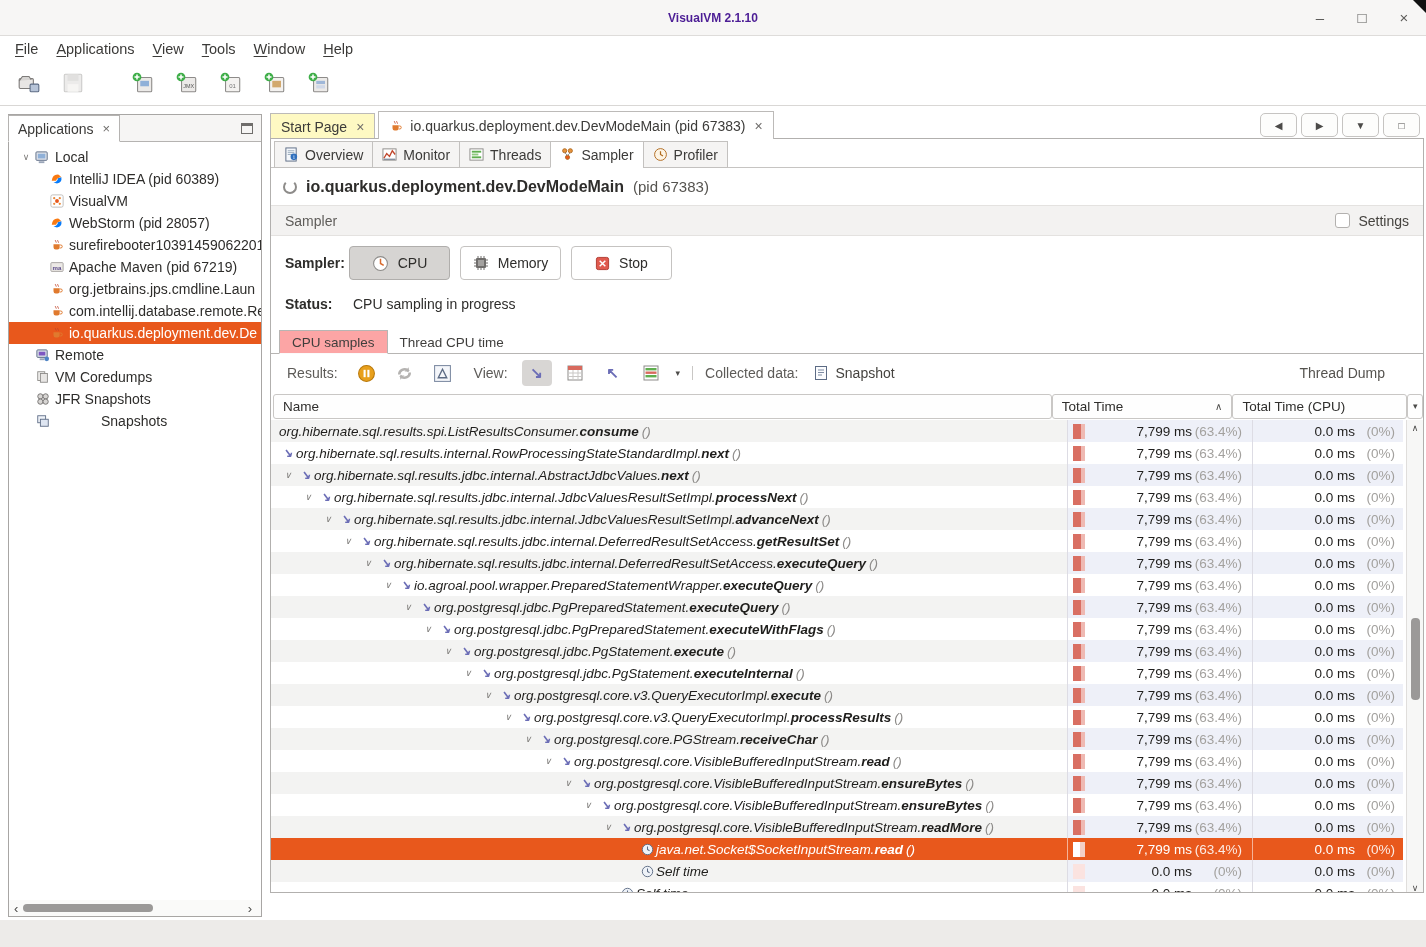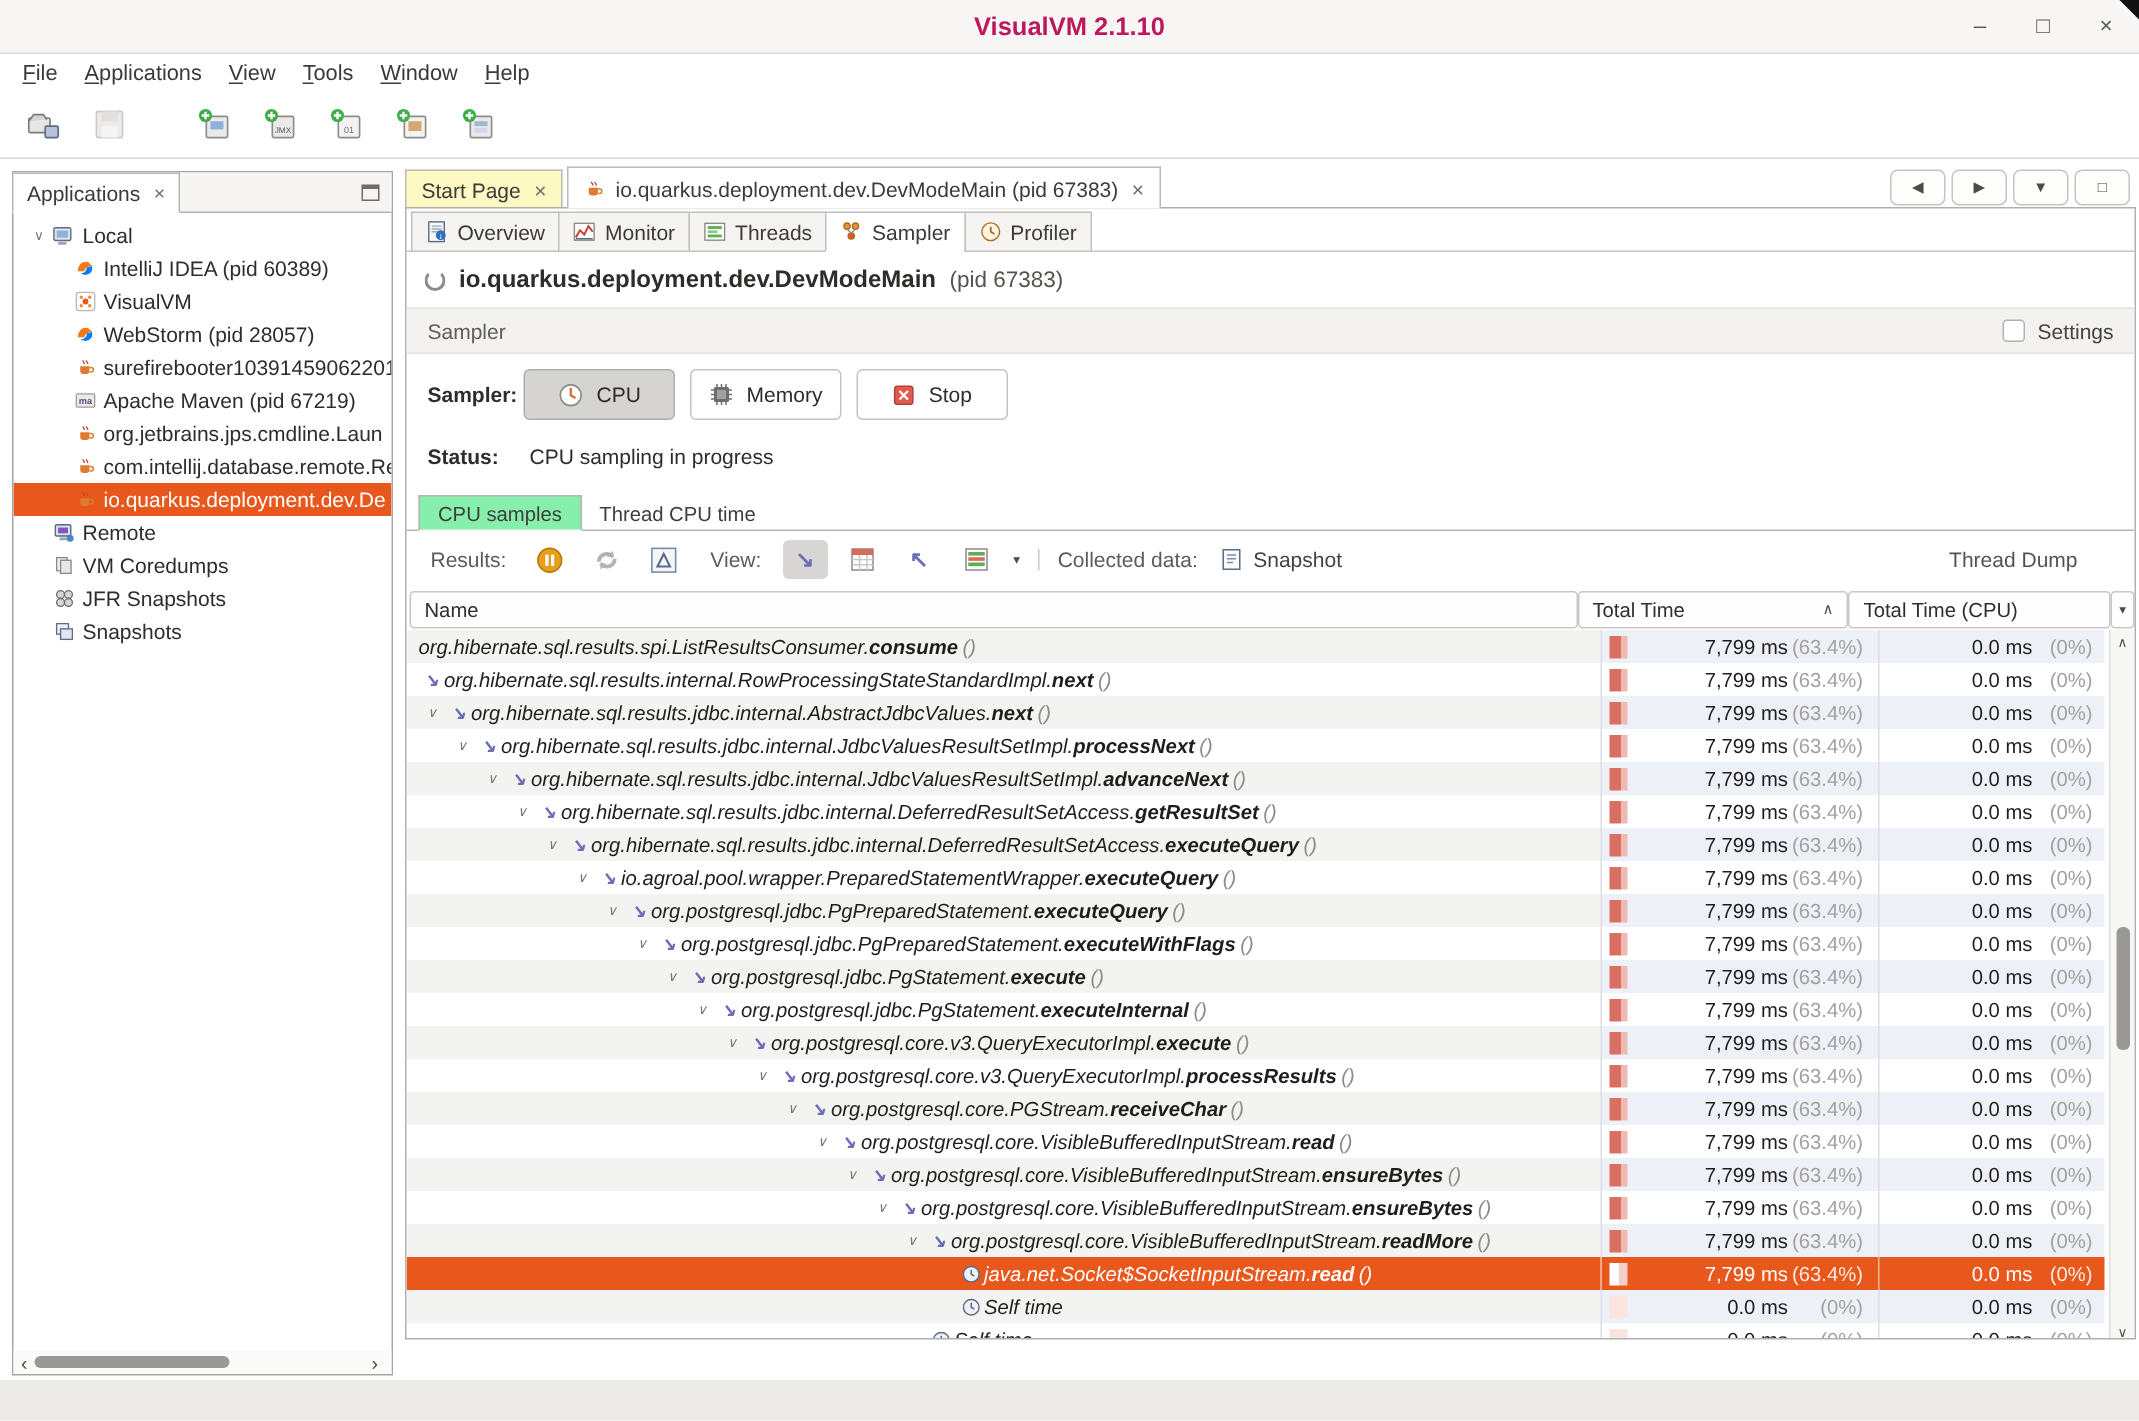--- a/index.html
+++ b/index.html
@@ -5,21 +5,21 @@
   * { box-sizing: border-box; margin:0; padding:0; }
   html,body { width:1426px; height:947px; }
   body { font-family:"Liberation Sans", sans-serif; background:#edebe9; position:relative; overflow:hidden; color:#2e2d2b; }
   u { text-decoration:underline; text-underline-offset:2px; }
   svg { display:block; }
 
   .window { position:absolute; left:0; top:0; width:1426px; height:920px; background:#fff; }
 
   
   .titlebar { height:36px; background:#f7f6f5; border-bottom:1px solid #dedcda; position:relative; display:flex; align-items:center; justify-content:center; }
-  .title { font-weight:bold; font-size:17px; color:#be185d; }
+  .title { font-weight:bold; font-size:12px; color:#4c1d95; }
   .win-controls { position:absolute; right:14px; top:0; height:100%; display:flex; gap:26px; align-items:center; color:#5d5c5a; font-size:15px; }
   .win-controls span { cursor:default; width:16px; text-align:center; }
   .cursor-artifact { position:absolute; right:0; top:0; width:0; height:0; border-top:13px solid #111; border-left:13px solid transparent; }
 
   
   .menubar { height:25px; background:#fff; display:flex; align-items:center; padding-left:6px; font-size:14.5px; color:#3b3a38; }
   .menu-item { padding:2px 9px; }
   .toolbar { height:45px; background:#fff; border-bottom:1px solid #d9d7d5; display:flex; align-items:center; padding-left:16px; }
   .tool-btn { width:26px; height:26px; margin-right:18px; display:flex; align-items:center; justify-content:center; }
   .tool-btn.gap { margin-right:44px; }
@@ -66,21 +66,21 @@
 
   .sample-row { height:54px; display:flex; align-items:center; padding-left:14px; font-size:14px; }
   .bold-label { font-weight:bold; color:#2e2d2b; width:64px; }
   .s-btn { width:101px; height:34px; border:1px solid #c5c3c1; border-radius:4px; background:#fff; display:flex; align-items:center; justify-content:center; gap:9px; font-size:14px; color:#2e2d2b; margin-right:10px; }
   .s-btn.active { background:#d6d4d2; border-color:#b0aeac; }
   .status-row { height:28px; display:flex; align-items:center; padding-left:14px; font-size:14px; }
   .spacer12 { height:12px; }
 
   .sub-tabs { height:24px; border-bottom:1px solid #b7b5b3; display:flex; align-items:flex-end; padding-left:8px; }
   .sub-tab { height:24px; padding:0 12px; display:inline-flex; align-items:center; font-size:13.5px; color:#3f3e3c; margin-bottom:-1px; }
-  .sub-tab.active { border:1px solid #b7b5b3; border-bottom:1px solid #fbfafa; background:#86efac; }
+  .sub-tab.active { border:1px solid #b7b5b3; border-bottom:1px solid #fbfafa; background:#fca5a5; }
 
   .results-bar { height:38px; display:flex; align-items:center; padding:0 16px 0 16px; font-size:14px; color:#5d5b58; }
   .rlabel { margin-right:14px; }
   .ricon { width:30px; height:26px; display:flex; align-items:center; justify-content:center; margin-right:8px; }
   .ricon.pressed { background:#d8d6d4; border-radius:4px; }
   .arrow-glyph { font-size:15px; font-weight:bold; color:#6b6db6; }
   .drop { font-size:9px; color:#4c4b49; margin:0 10px 0 2px; }
   .vsep { width:1px; height:14px; background:#c9c7c5; margin:0 12px 0 2px; }
   .snap-btn { display:flex; align-items:center; gap:7px; color:#45433f; }
   .thread-dump { margin-left:auto; padding-right:22px; color:#55534f; }
@@ -333,21 +333,21 @@
           <span class="ticon">
             <svg width="14" height="14" viewBox="0 0 16 16">
               <circle cx="5" cy="5" r="3" fill="#d8d6d4" stroke="#6f6d6b"></circle>
               <circle cx="11" cy="5" r="3" fill="#d8d6d4" stroke="#6f6d6b"></circle>
               <circle cx="5" cy="11" r="3" fill="#d8d6d4" stroke="#6f6d6b"></circle>
               <circle cx="11" cy="11" r="3" fill="#d8d6d4" stroke="#6f6d6b"></circle>
             </svg>
           </span>
           <span class="tlabel">JFR Snapshots</span>
         </div>
-        <div class="tree-item" style="padding-left: 24px;">
+        <div class="tree-item" style="padding-left: 24px; gap: 46px;">
           <span class="ticon">
             <svg width="14" height="14" viewBox="0 0 16 16">
               <rect x="2" y="2" width="9" height="8" fill="#eef2f8" stroke="#5c6b84"></rect>
               <rect x="5" y="6" width="9" height="8" fill="#dfe6f2" stroke="#5c6b84"></rect>
             </svg>
           </span>
           <span class="tlabel">Snapshots</span>
         </div>
       </div>
     <div class="side-hscroll">

